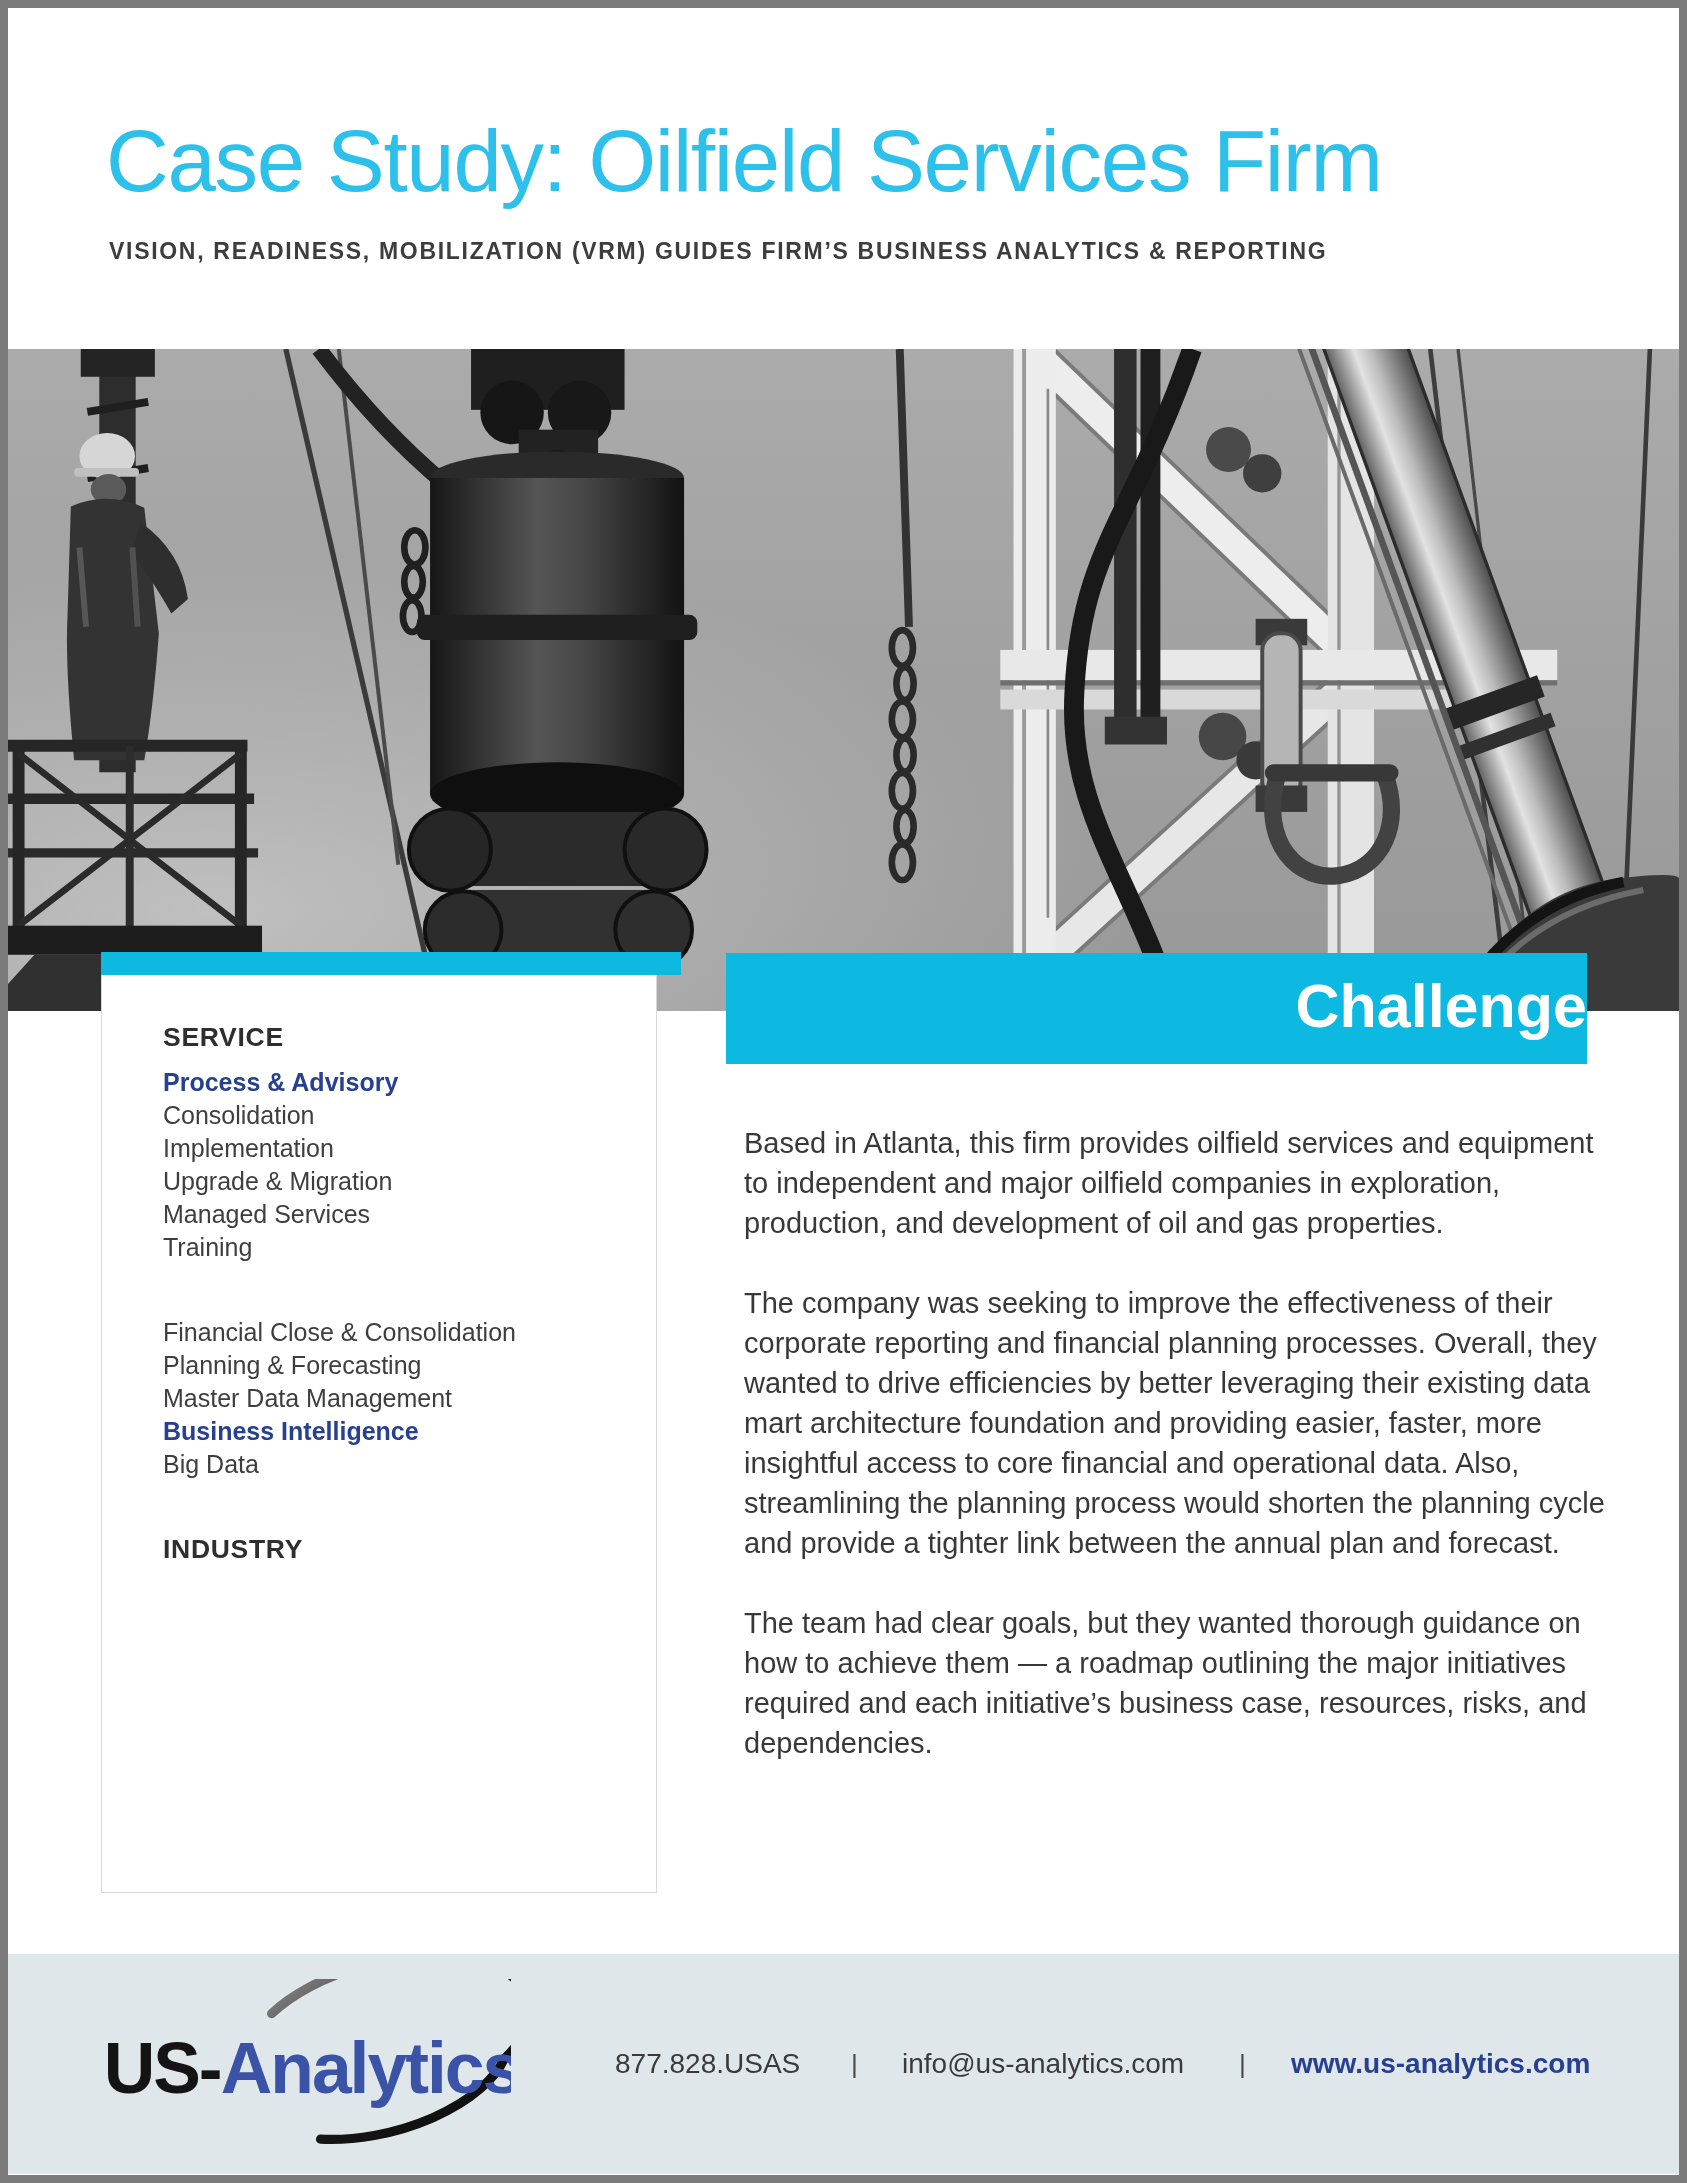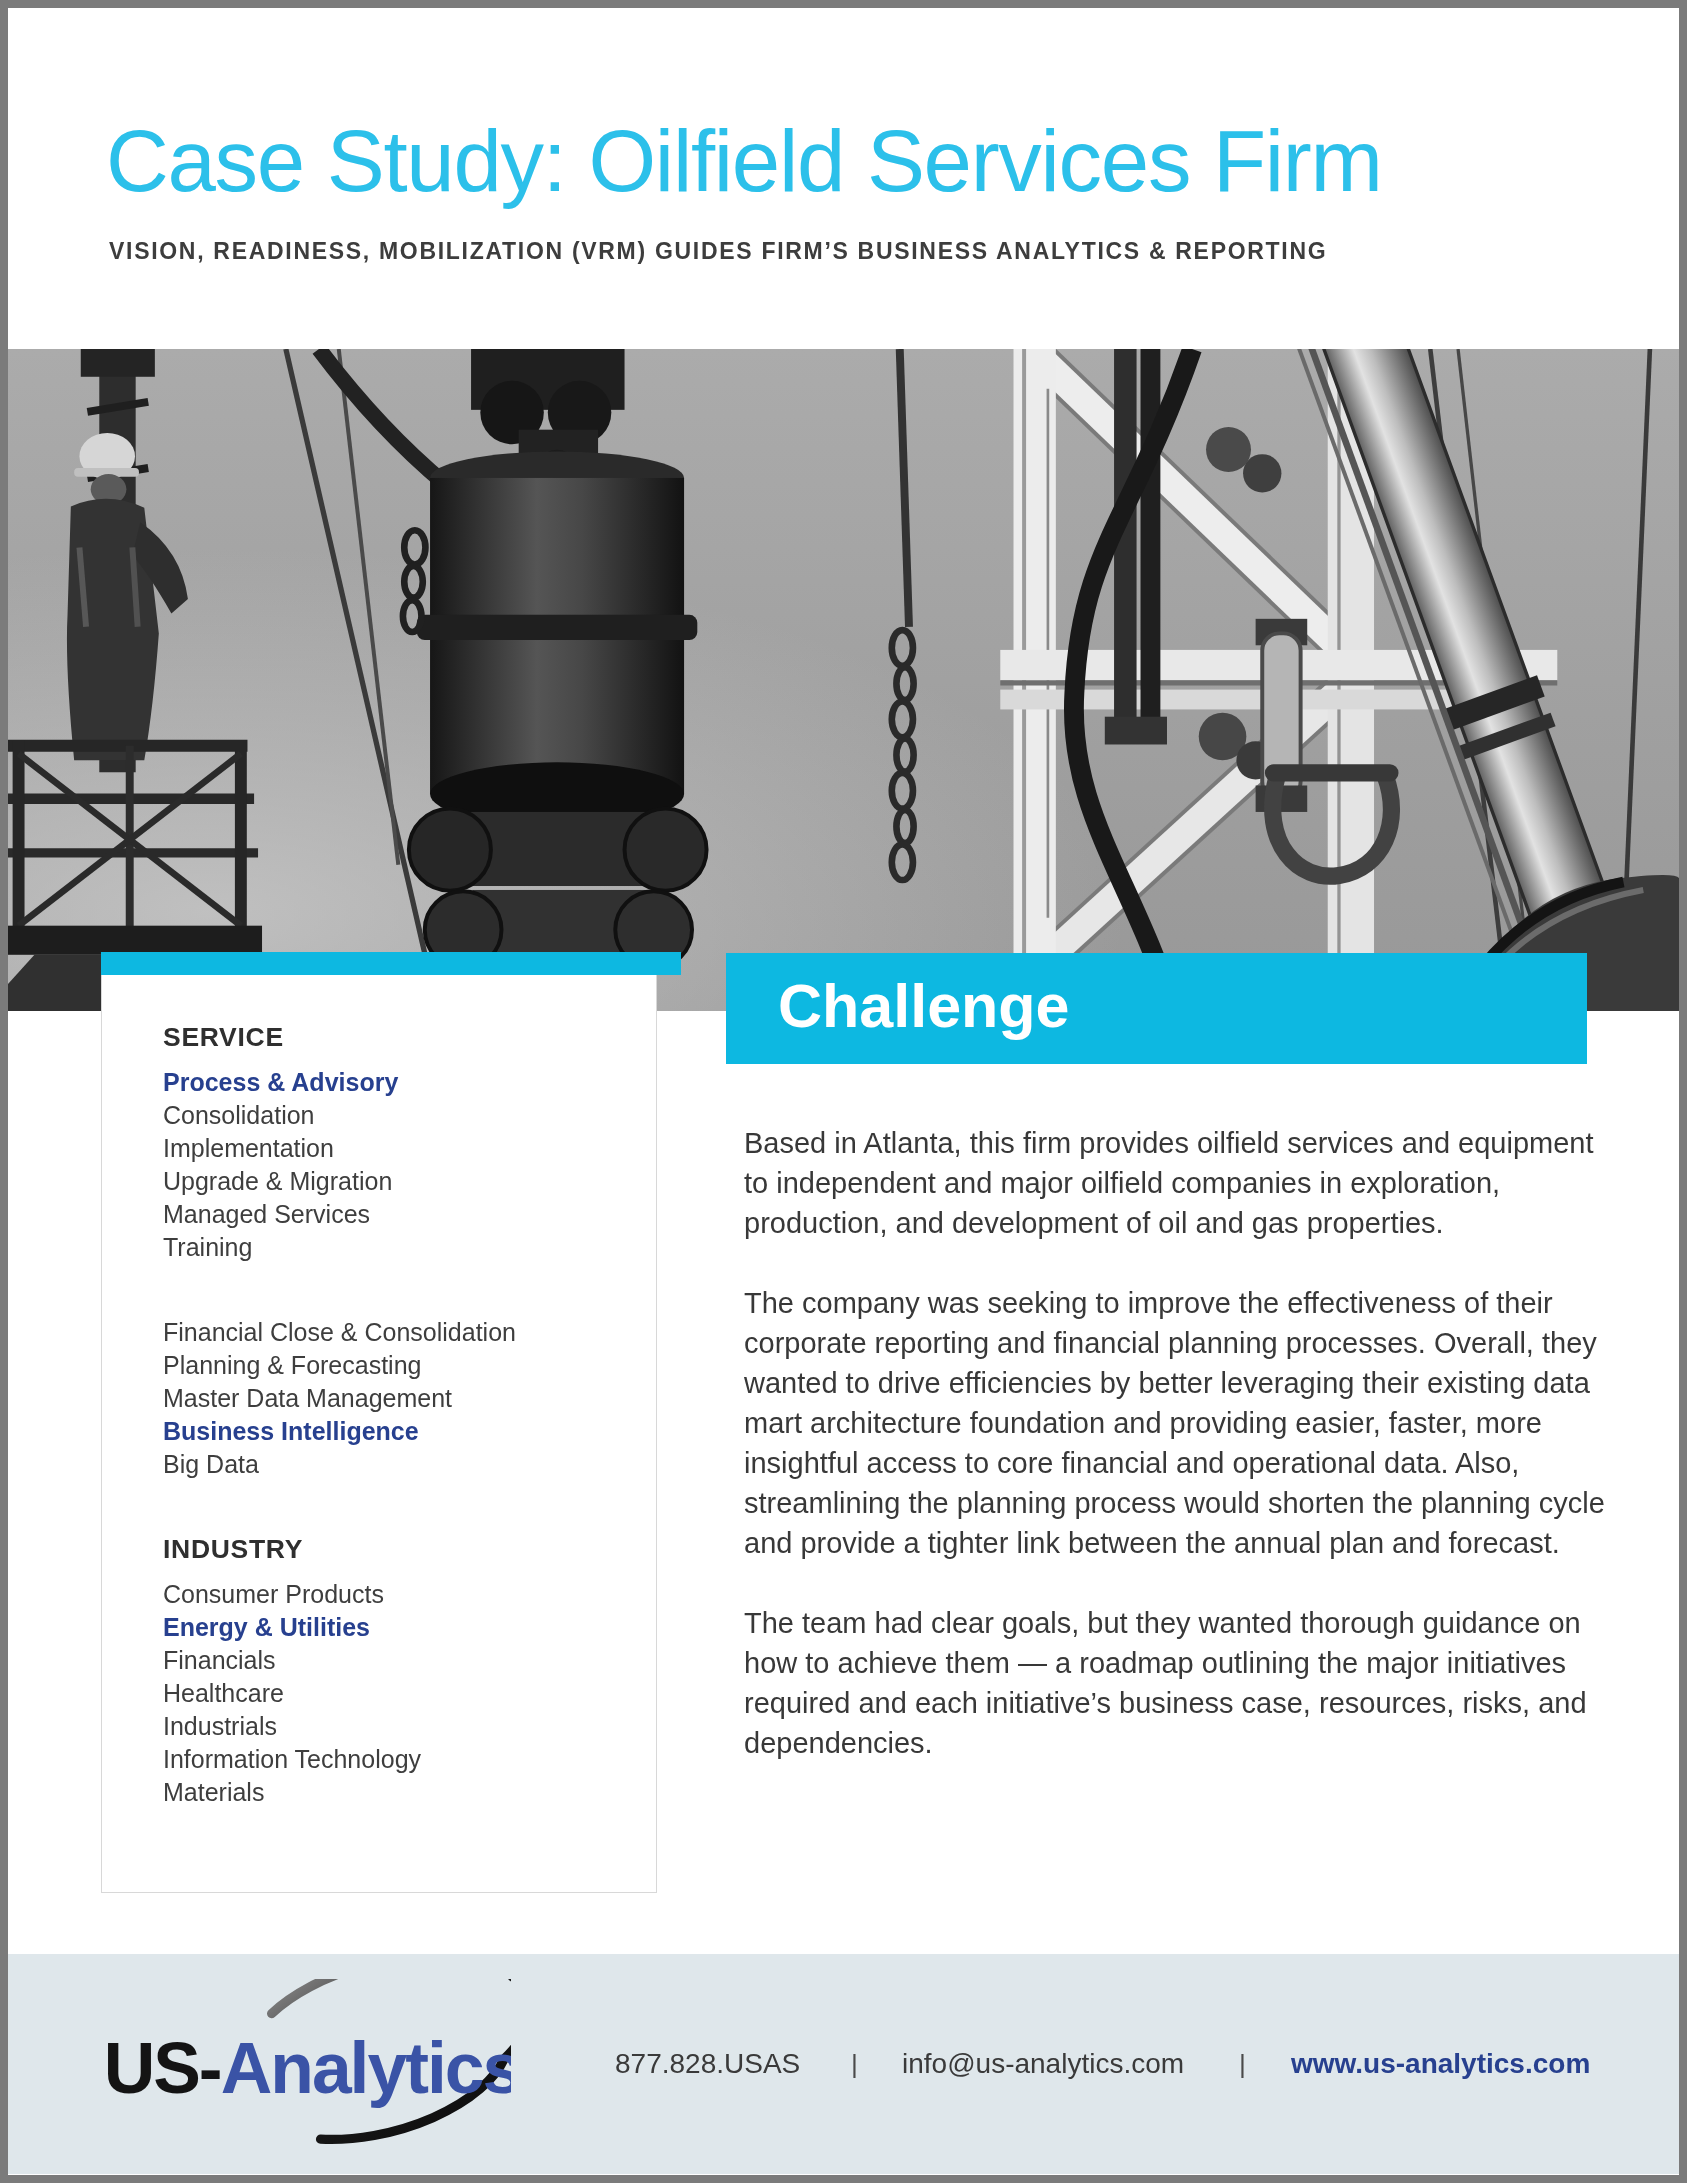--- a/index.html
+++ b/index.html
@@ -78,20 +78,21 @@
     position:absolute;left:726px;top:953px;
     width:861px;height:111px;
     background:#0db8e1;
     z-index:10;
   }
   .challenge-box h2{
     margin:0;padding:17px 0 0 52px;
     font-size:61px;line-height:73px;
     font-weight:600;color:#ffffff;
     letter-spacing:0px;
+    text-align:right;
   }
   .body-col{
     position:absolute;left:744px;top:1123px;
     width:870px;
     z-index:5;
   }
   .body-col p{
     margin:0 0 40px 0;
     font-size:29px;line-height:40px;
     color:#383838;
@@ -279,29 +280,20 @@
 
     <ul>
       <li>Financial Close &amp; Consolidation</li>
       <li>Planning &amp; Forecasting</li>
       <li>Master Data Management</li>
       <li class="hl">Business Intelligence</li>
       <li>Big Data</li>
     </ul>
 
     <h3>INDUSTRY</h3>
-    <ul>
-      <li>Consumer Products</li>
-      <li class="hl">Energy &amp; Utilities</li>
-      <li>Financials</li>
-      <li>Healthcare</li>
-      <li>Industrials</li>
-      <li>Information Technology</li>
-      <li>Materials</li>
-    </ul>
   </div>
 
   <div class="challenge-box">
     <h2>Challenge</h2>
   </div>
 
   <div class="body-col">
     <p>Based in Atlanta, this firm provides oilfield services and equipment to independent and major oilfield companies in exploration, production, and development of oil and gas properties.</p>
     <p>The company was seeking to improve the effectiveness of their corporate reporting and financial planning processes. Overall, they wanted to drive efficiencies by better leveraging their existing data mart architecture foundation and providing easier, faster, more insightful access to core financial and operational data. Also, streamlining the planning process would shorten the planning cycle and provide a tighter link between the annual plan and forecast.</p>
     <p>The team had clear goals, but they wanted thorough guidance on how to achieve them — a roadmap outlining the major initiatives required and each initiative’s business case, resources, risks, and dependencies.</p>

